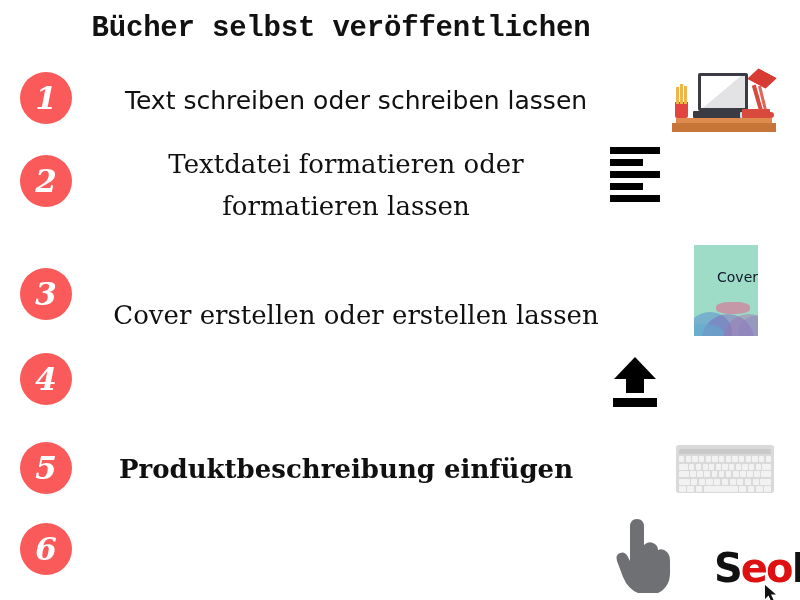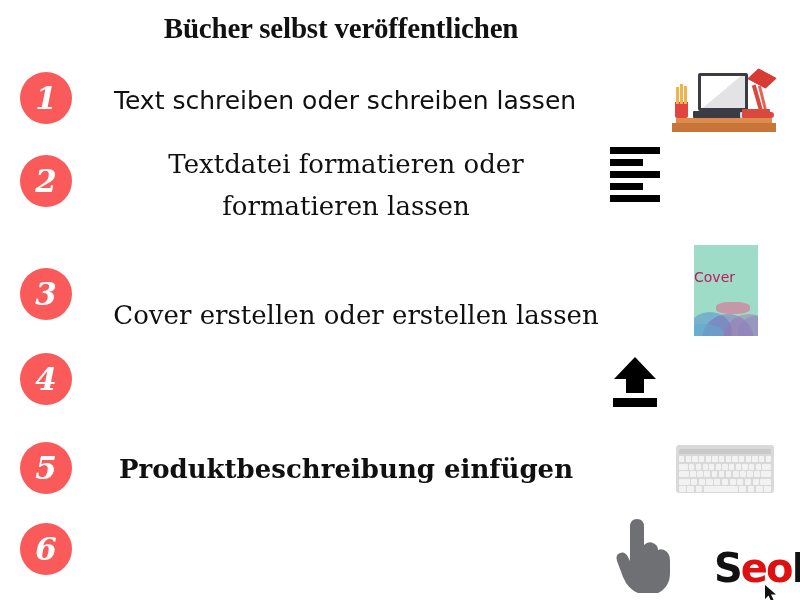--- a/index.html
+++ b/index.html
@@ -16,21 +16,21 @@
     font-family: "Liberation Serif", "DejaVu Serif", serif;
   }
 
   
   #title {
     position: absolute;
     left: 0;
     top: 12px;
     width: 682px;
     text-align: center;
-    font-family: Liberation Serif, serif;
+    font-family: Liberation Mono, monospace;
     font-weight: bold;
     font-size: 29px;
     letter-spacing: -0.2px;
     color: #111111;
     white-space: nowrap;
   }
 
   
   .row {
     position: absolute;
@@ -162,24 +162,24 @@
   
   .cover {
     position: absolute;
     background: #9fdcc8;
     overflow: hidden;
   }
   .cover .cvtext {
     position: absolute;
     left: 0; top: 24px;
     width: 100%;
-    text-align: left;
+    text-align: right;
     font-family: "DejaVu Sans", "Liberation Sans", sans-serif;
     font-size: 14px;
-    color: #be185d;
+    color: #0f172a;
   }
   .cover .blob { position: absolute; border-radius: 50%; }
   .cover .b1 { left: -6px;  bottom: -16px; width: 44px;  height: 40px; background: rgba(96,150,205,0.62); }
   .cover .b2 { left: 8px;   bottom: -30px; width: 52px;  height: 52px; background: rgba(128,104,186,0.50); }
   .cover .b3 { left: 30px;  bottom: -26px; width: 50px;  height: 48px; background: rgba(158,116,178,0.48); }
   .cover .b4 { left: -10px; bottom: -6px;  width: 40px;  height: 18px; background: rgba(96,170,205,0.55); }
   .cover .b5 { left: 22px;  bottom: 22px;  width: 34px;  height: 12px; background: rgba(226,96,140,0.55); border-radius: 40%; }
   .cover .b6 { left: 44px;  bottom: -14px; width: 36px;  height: 34px; background: rgba(140,130,190,0.45); }
 
   
@@ -249,21 +249,21 @@
 </style>
 </head>
 <body>
 
 <div id="page">
 
   <div id="title">Bücher selbst veröffentlichen</div>
 
   <div class="row" style="top:72px;height:56px;">
     <div class="badge" style="top:0;">1</div>
-    <div class="label sans" style="left:85px;top:8px;width:520px;">Text schreiben oder schreiben lassen</div>
+    <div class="label sans" style="left:96px;top:8px;width:520px;">Text schreiben oder schreiben lassen</div>
 
     <div class="icon-slot" style="left:672px;top:-12px;width:110px;height:75px;">
       <div class="desk" style="left:0;top:0;width:104px;height:72px;">
         <div class="lamphead"></div>
         <div class="lamparm1"></div>
         <div class="lamparm2"></div>
         <div class="lampstand"></div>
         <div class="lapscreen">
           <div class="lapinner"></div>
         </div>

